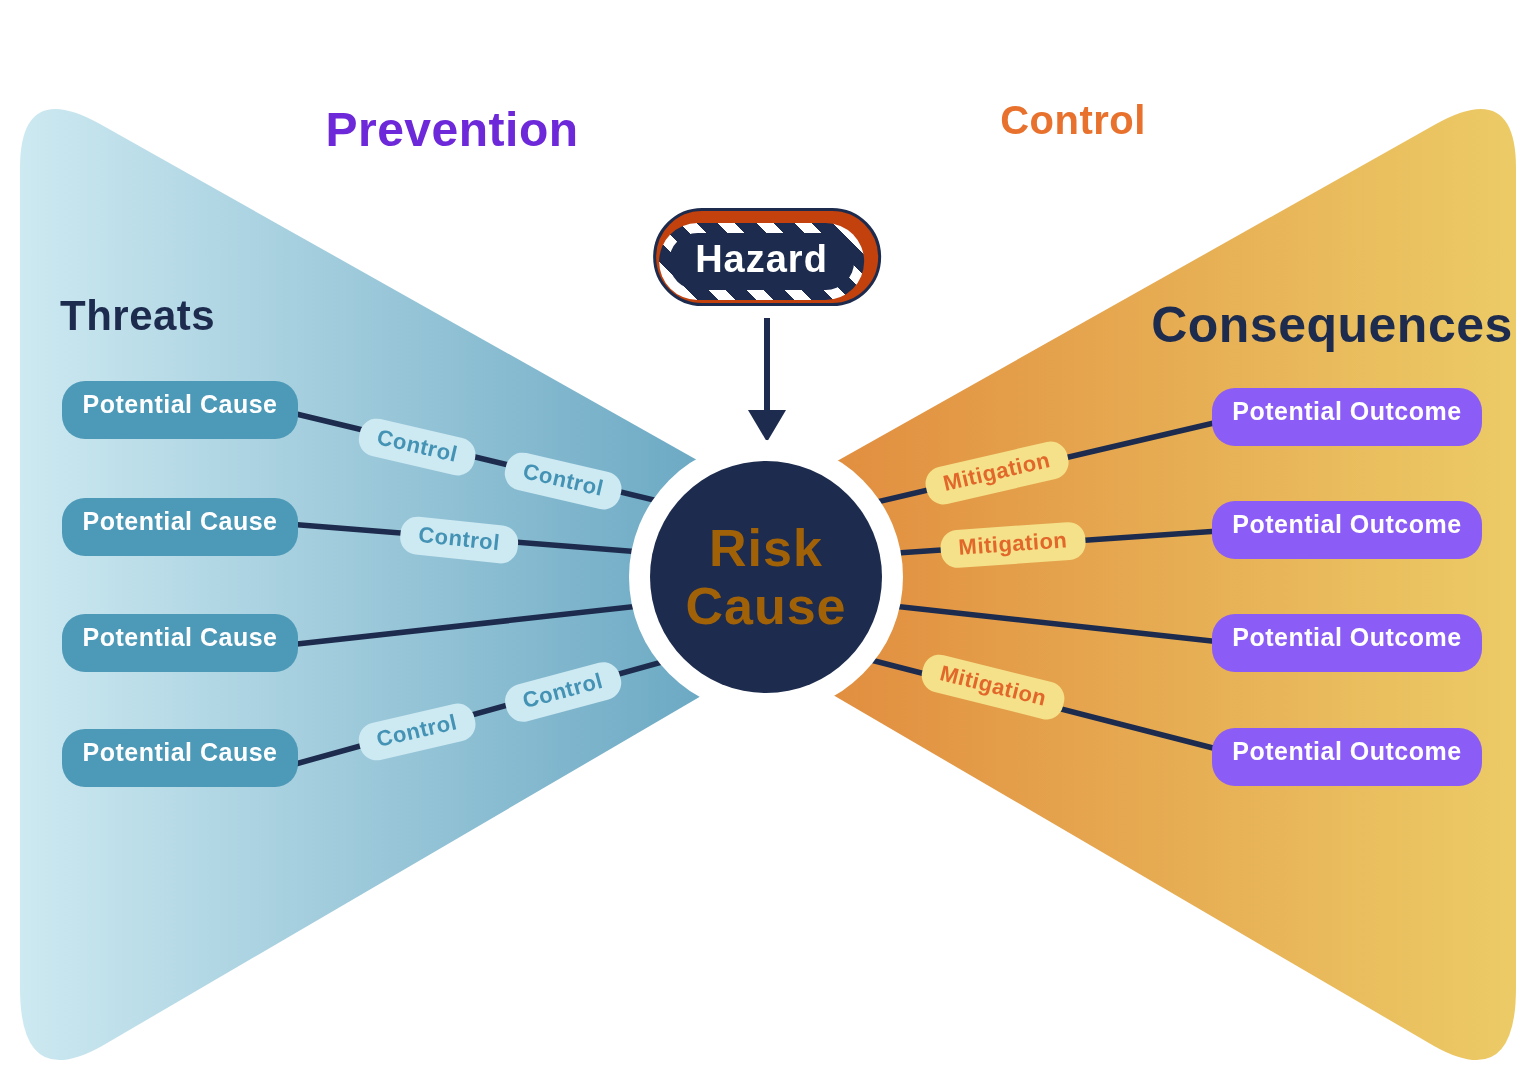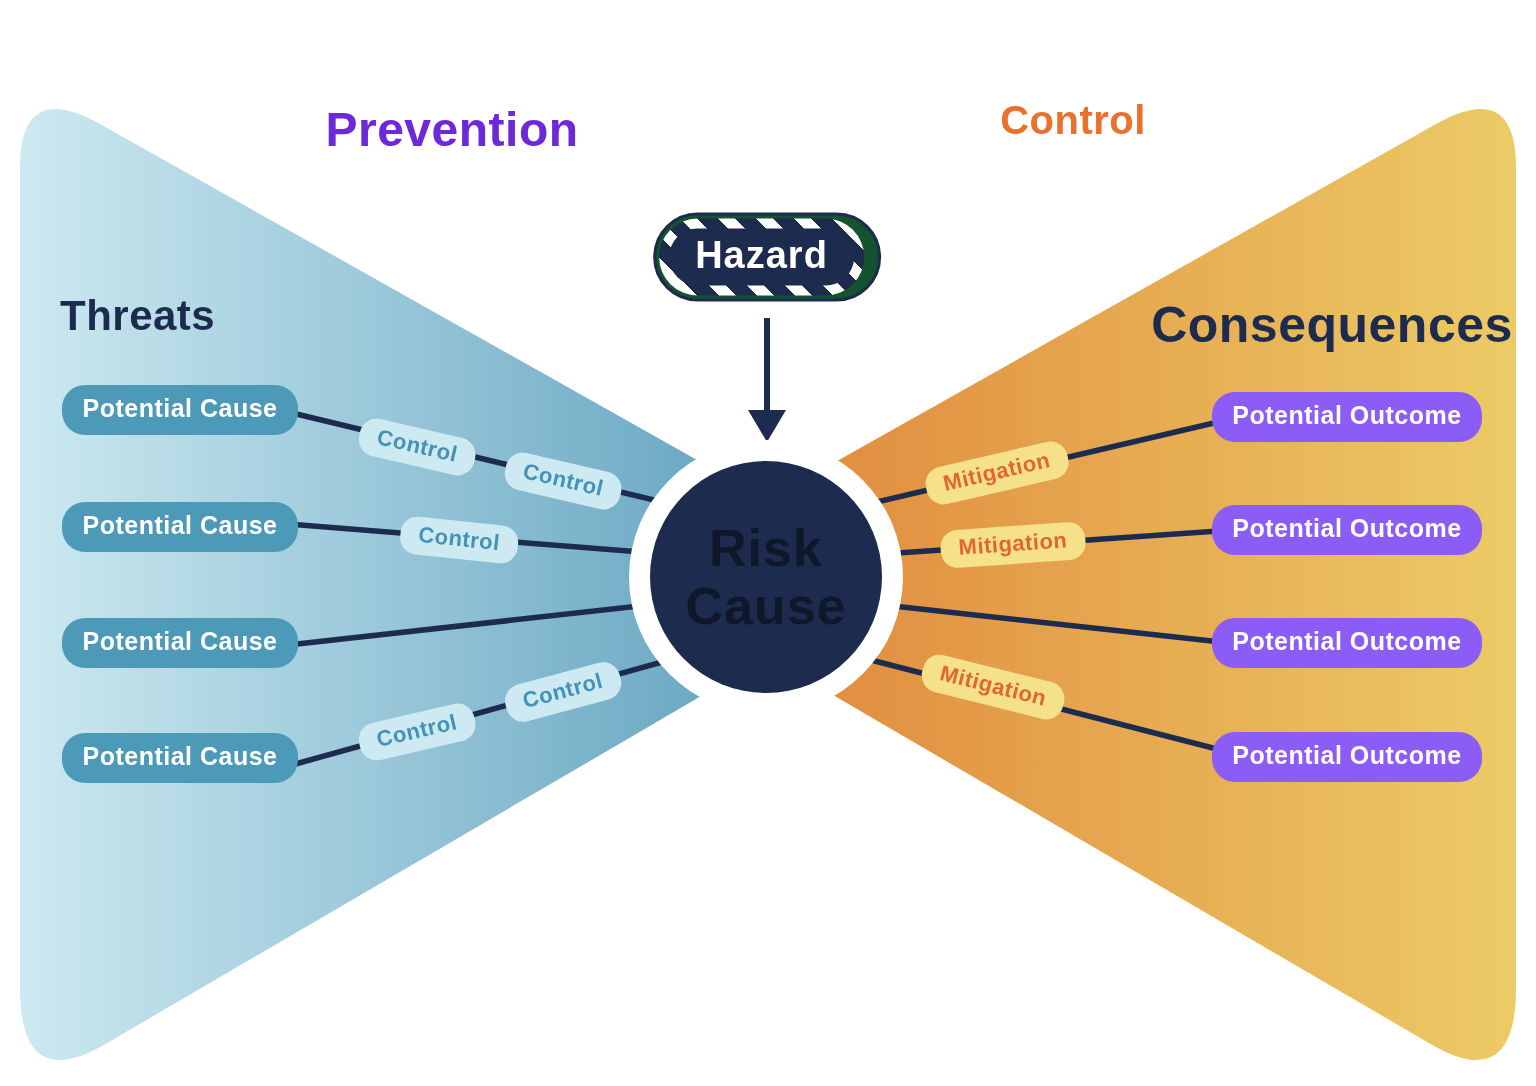--- a/index.html
+++ b/index.html
@@ -23,22 +23,22 @@
   .h-recovery{left:1073px;top:98px;transform:translateX(-50%);font-size:40px;color:#e8722d;}
   .h-threats{left:60px;top:292px;font-size:42px;color:#1d2c4e;text-align:center;}
   .h-consequences{left:1332px;top:296px;transform:translateX(-50%);font-size:50px;color:#1d2c4e;}
 
   
   .hazard-wrap{
     left:767px;top:257px;
     transform:translate(-50%,-50%);
     border:3px solid #1d2c4e;
     border-radius:999px;
-    background:#14532d;
-    padding:3px 14px 3px 3px;
+    background:#c2410c;
+    padding:12px 14px 3px 3px;
   }
   .hazard-stripes{
     border-radius:999px;
     padding:10px;
     background:repeating-linear-gradient(45deg,#1d2c4e 0 15px,#ffffff 15px 27px);
   }
   .hazard-core{
     background:#1d2c4e;
     border-radius:999px;
     color:#ffffff;
@@ -46,31 +46,31 @@
     font-weight:bold;
     letter-spacing:1px;
     padding:5px 26px 9px 26px;
     white-space:nowrap;
   }
 
   
   .risk-label{
     left:766px;top:577px;
     transform:translate(-50%,-50%);
-    color:#0f172a;
+    color:#a16207;
     font-size:52px;
     font-weight:bold;
     line-height:1.12;
     text-align:center;
     letter-spacing:1px;
   }
 
   
   .pill{
-    height:50px;
+    height:58px;
     line-height:46px;
     border-radius:23px;
     color:#ffffff;
     font-weight:bold;
     font-size:25px;
     text-align:center;
     letter-spacing:.5px;
     transform:translateY(-50%);
     white-space:nowrap;
   }

